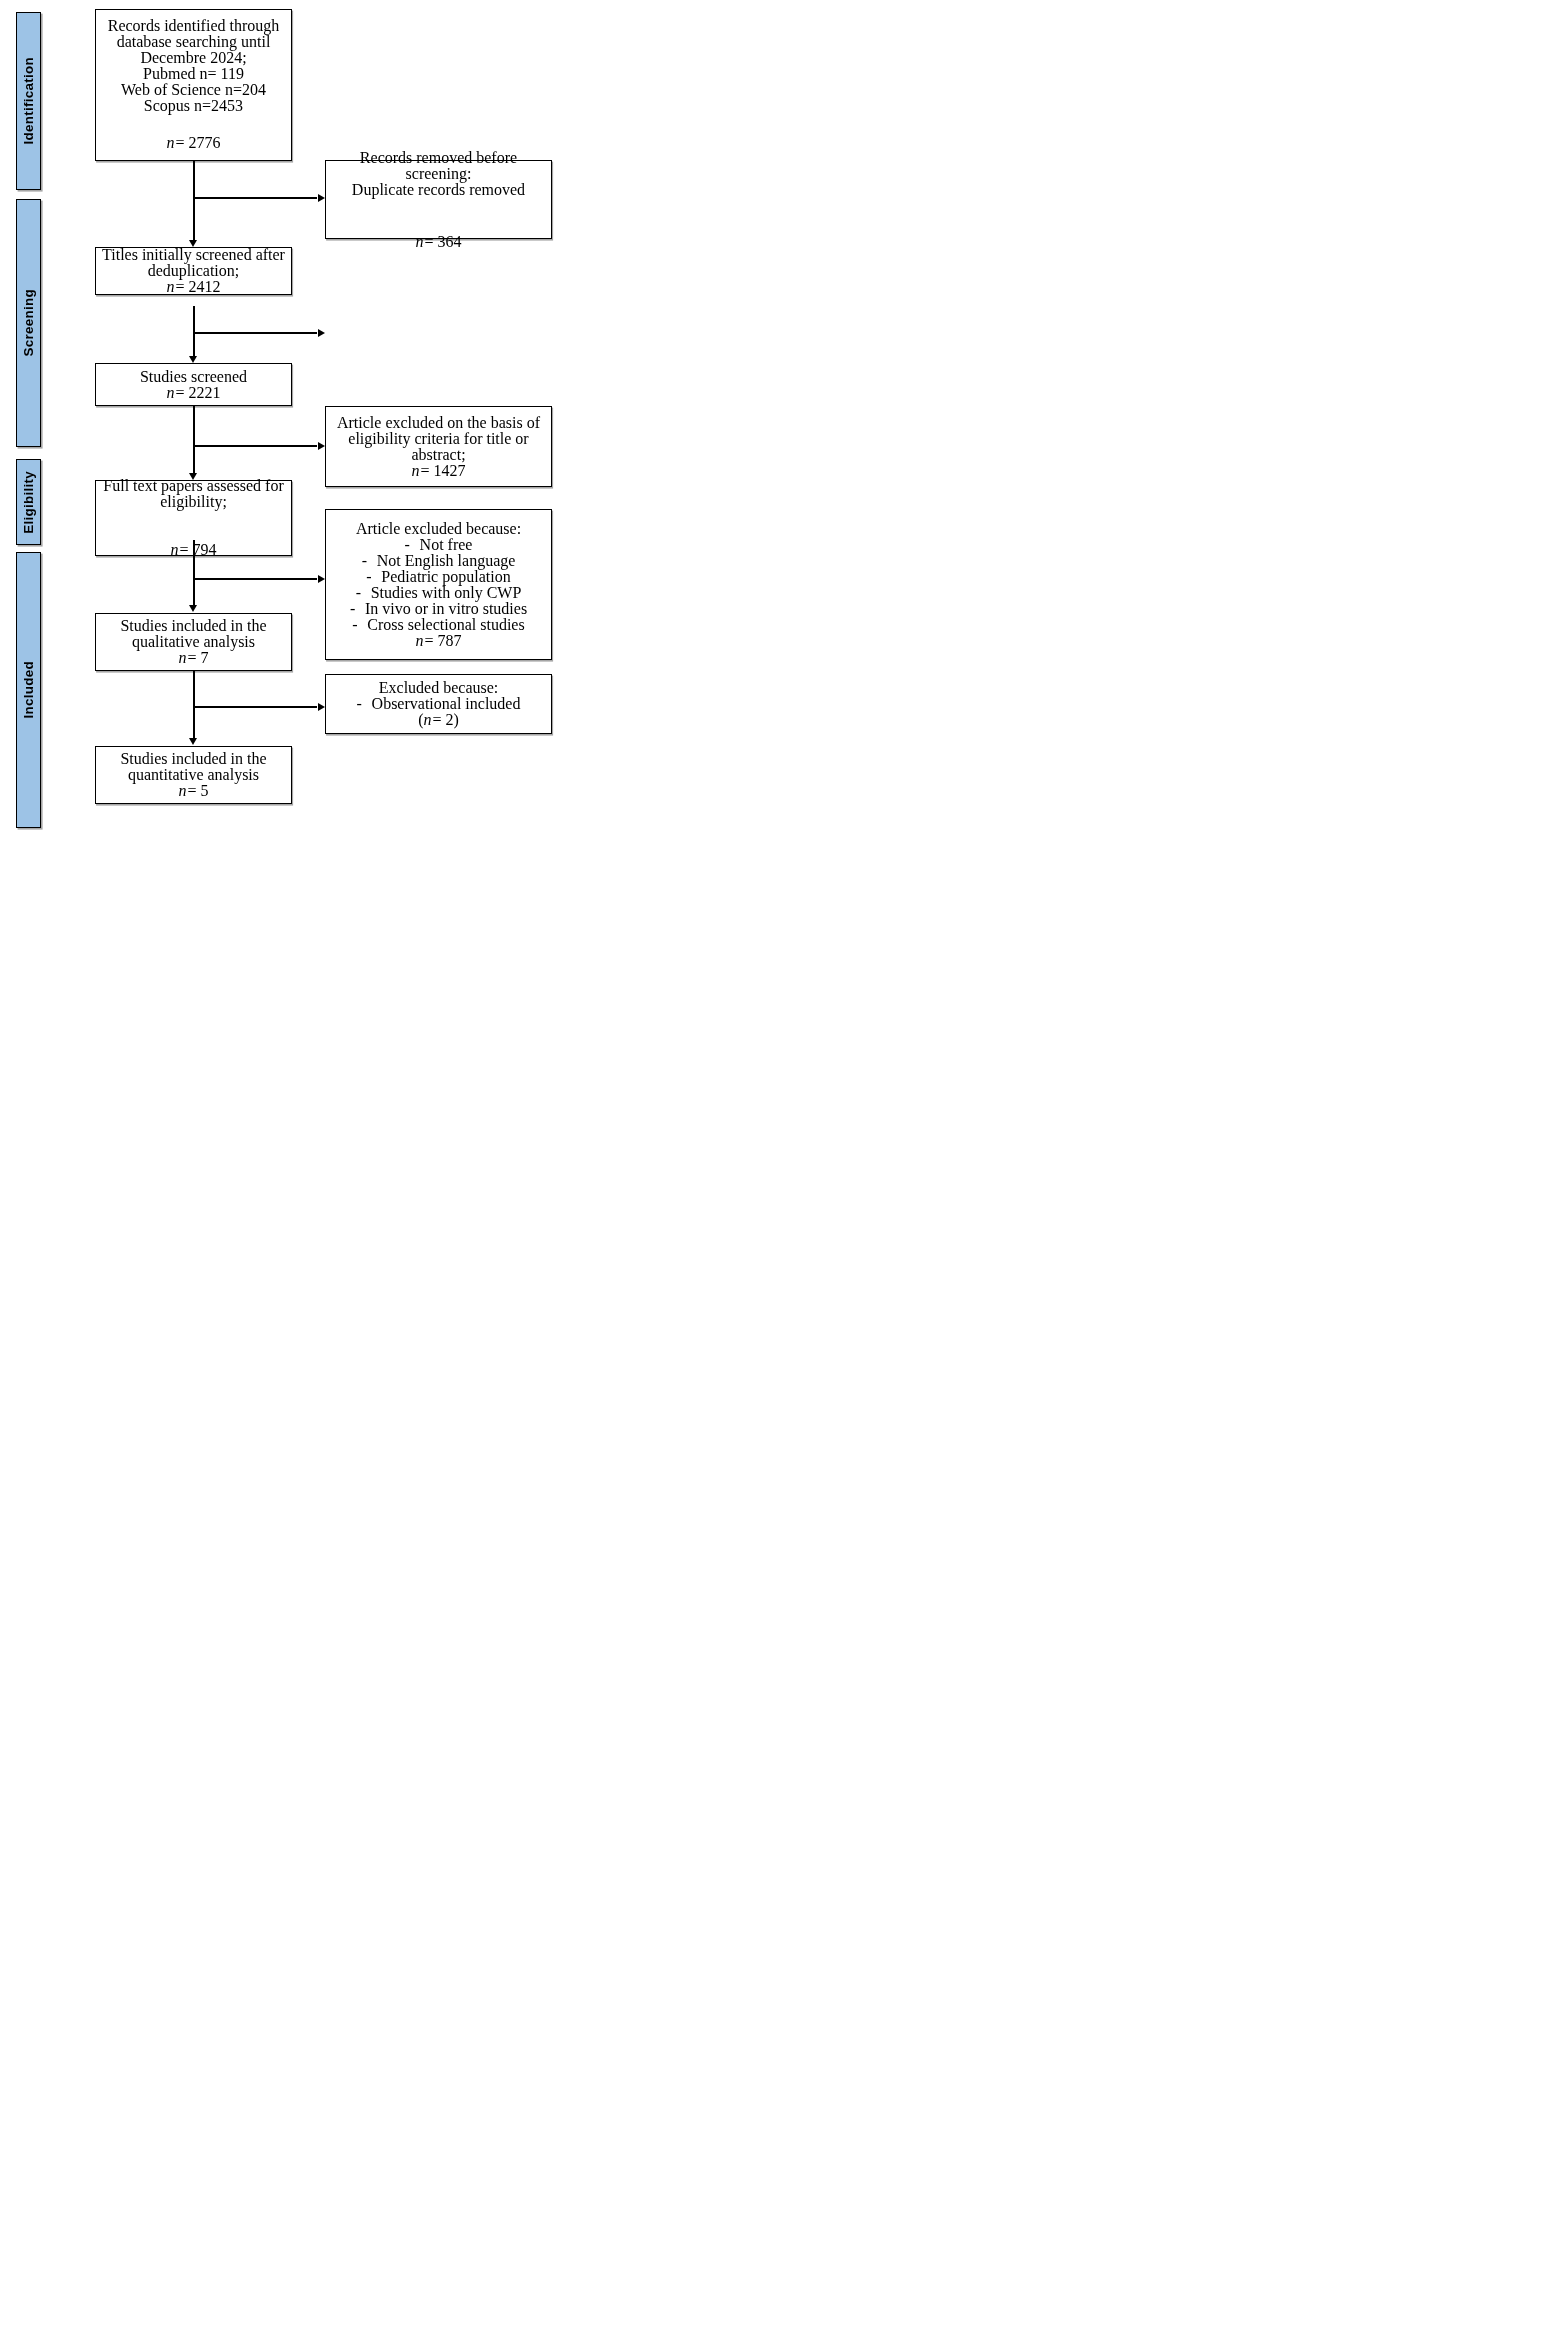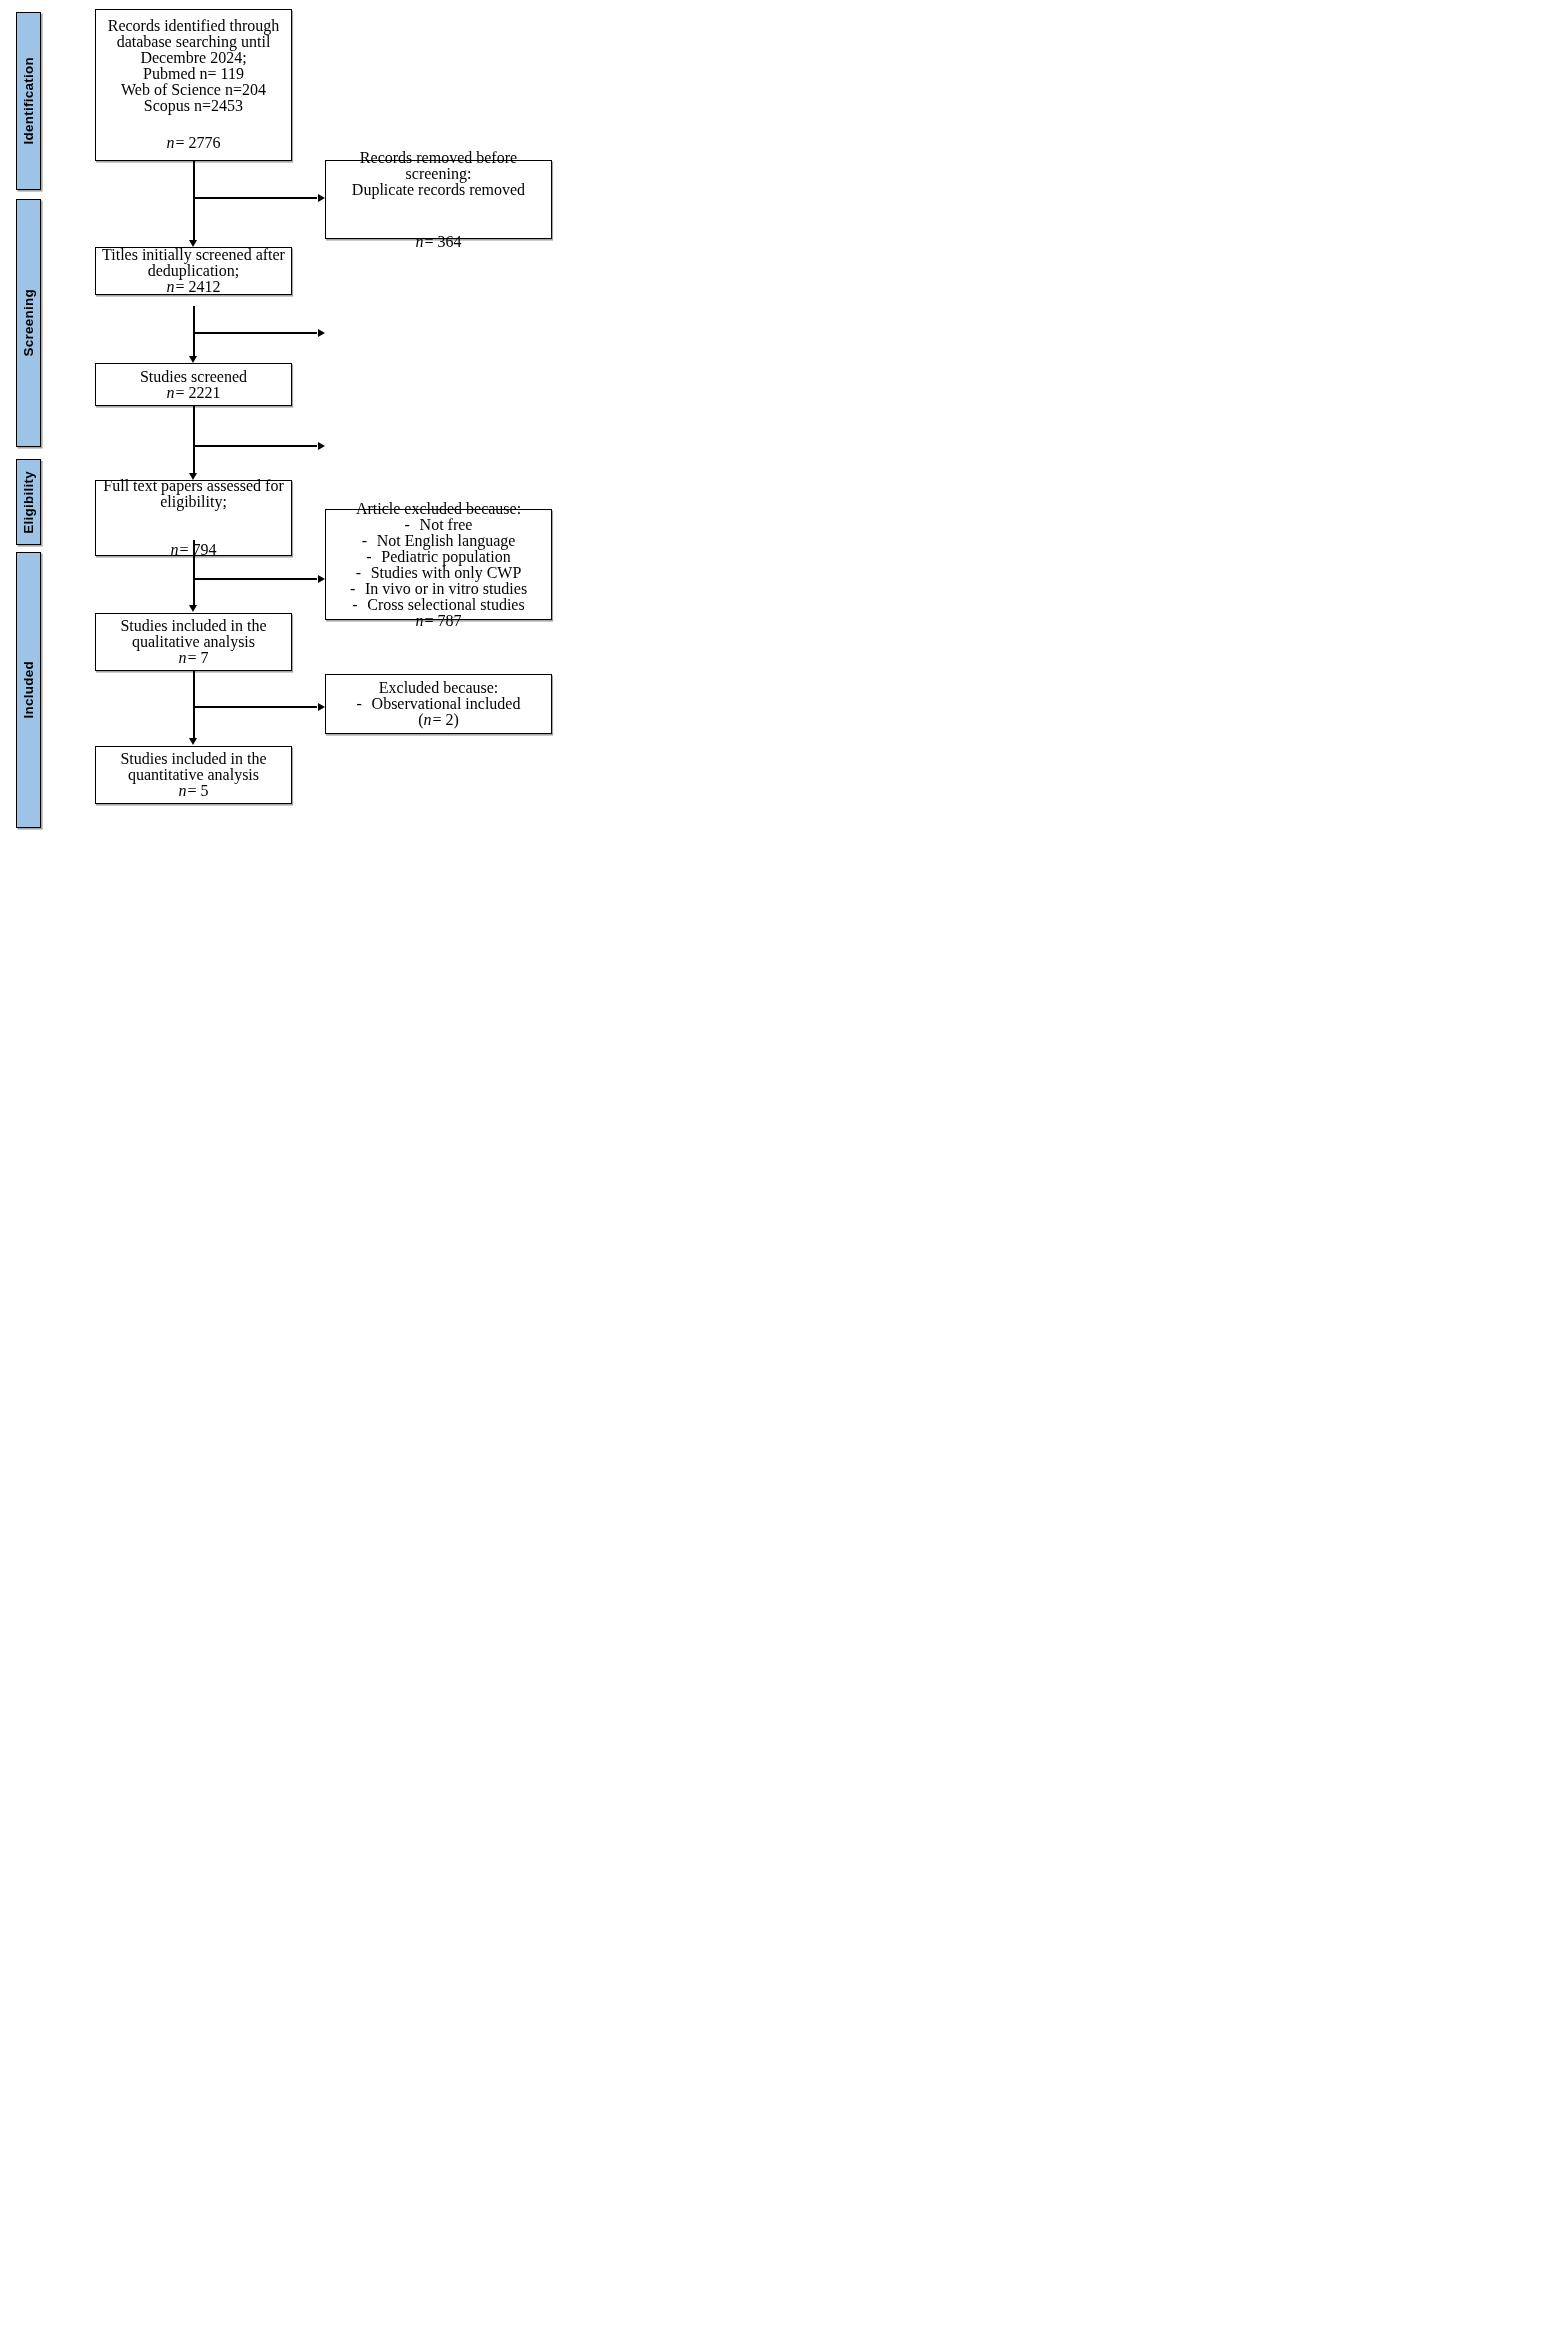--- a/index.html
+++ b/index.html
@@ -137,22 +137,30 @@
   <div class="box right-box" style="top:160px;height:79px;gap:36px;">
     <div class="lines">Records removed before
 screening:
 Duplicate records removed</div>
     <div class="count">
       <i class="nvar">n</i><span class="nval">= 364</span>
     </div>
   </div>
 
 
-
-  <div class="box right-box" style="top:509px;height:111px;">
+  <div class="box right-box" style="top:406px;height:81px;">
+    <div class="lines">Article excluded on the basis of
+eligibility criteria for title or
+abstract;</div>
+    <div class="count">
+      <i class="nvar">n</i><span class="nval">= 1427</span>
+    </div>
+  </div>
+
+  <div class="box right-box" style="top:509px;height:151px;">
     <div>Article excluded because:</div>
     <div class="li">
       <span class="dash">-</span>
         <span>Not free</span>
     </div>
     <div class="li">
       <span class="dash">-</span>
         <span>Not English language</span>
     </div>
     <div class="li">

